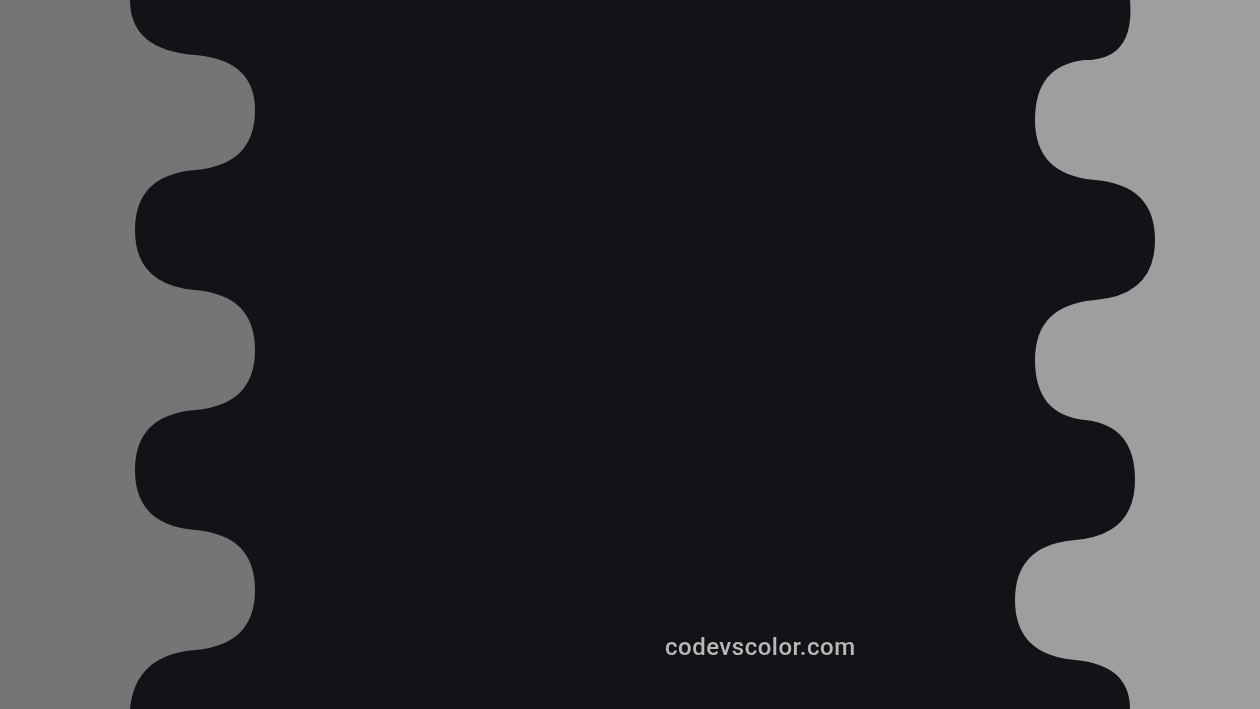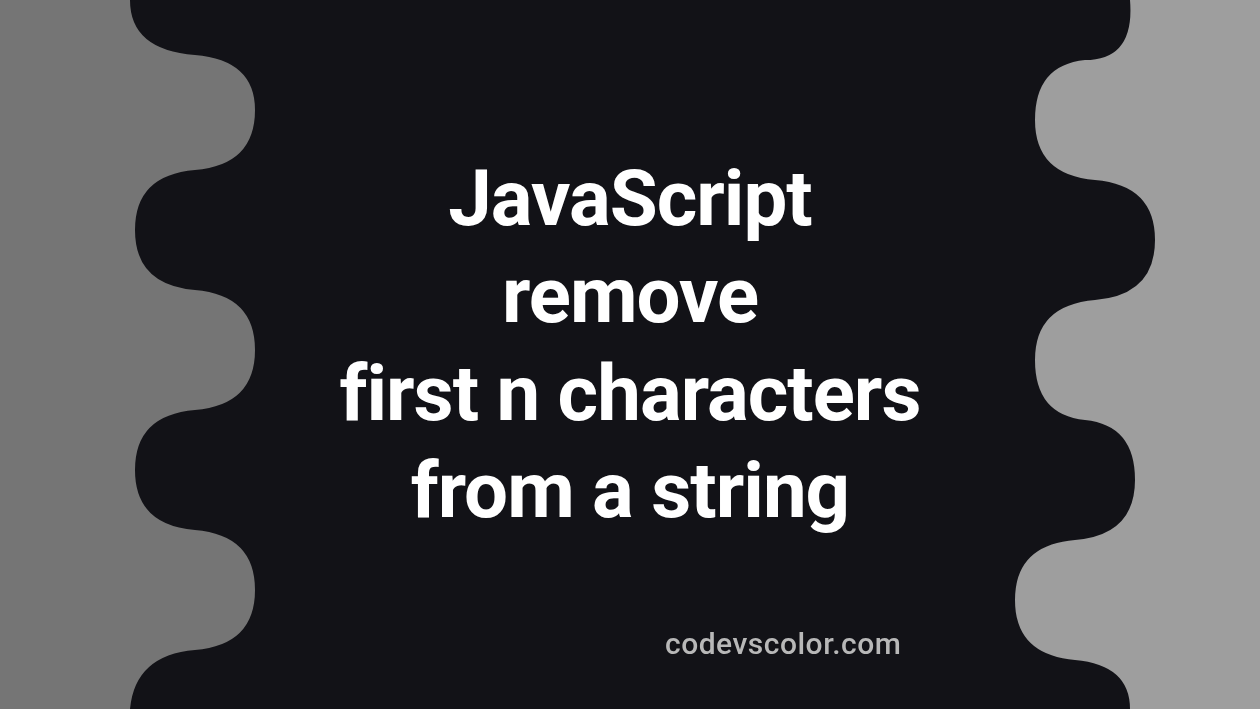--- a/index.html
+++ b/index.html
@@ -73,21 +73,21 @@
     letter-spacing: -1px;
     margin-top: -20px;
   }
 
   .watermark {
     position: absolute;
     bottom: 48px;
     left: 50%;
     transform: translateX(35px);
     color: #b8b8b8;
-    font-size: 30px;
+    font-size: 24px;
     font-weight: 500;
     letter-spacing: 0.5px;
     text-align: center;
   }
 </style>
 </head>
 <body>
 
 <div class="background">
   <div class="bg-left"></div>
@@ -123,20 +123,14 @@
       Q 135 175 195 170
       Q 255 165 255 110
       Q 255 60 195 55
       Q 130 50 130 0
       Z
     "></path>
   </svg>
 </div>
 
 <div class="content">
-  <div class="title">
-    <div>JavaScript</div>
-    <div>remove</div>
-    <div>first n characters</div>
-    <div>from a string</div>
-  </div>
   <div class="watermark">codevscolor.com</div>
 </div>
 
 </body></html>

